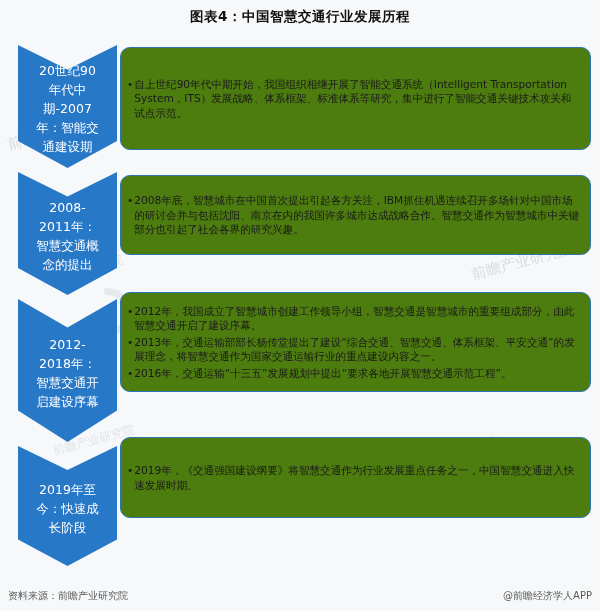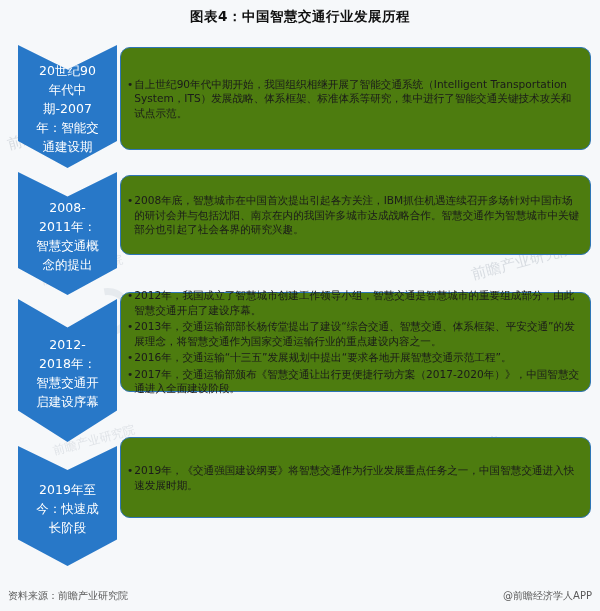--- a/index.html
+++ b/index.html
@@ -117,21 +117,20 @@
     <div class="bullet">2008年底，智慧城市在中国首次提出引起各方关注，IBM抓住机遇连续召开多场针对中国市场的研讨会并与包括沈阳、南京在内的我国许多城市达成战略合作。智慧交通作为智慧城市中关键部分也引起了社会各界的研究兴趣。</div>
   </div>
 
   <div class="arrow" id="arrow-3">
     <div class="period">2012-2018年：智慧交通开启建设序幕</div>
   </div>
   <div class="detail-box" id="box-3">
     <div class="bullet">2012年，我国成立了智慧城市创建工作领导小组，智慧交通是智慧城市的重要组成部分，由此智慧交通开启了建设序幕。</div>
     <div class="bullet">2013年，交通运输部部长杨传堂提出了建设“综合交通、智慧交通、体系框架、平安交通”的发展理念，将智慧交通作为国家交通运输行业的重点建设内容之一。</div>
     <div class="bullet">2016年，交通运输“十三五”发展规划中提出“要求各地开展智慧交通示范工程”。</div>
-    <div class="bullet">2017年，交通运输部颁布《智慧交通让出行更便捷行动方案（2017-2020年）》，中国智慧交通进入全面建设阶段。</div>
   </div>
 
   <div class="arrow" id="arrow-4">
     <div class="period">2019年至今：快速成长阶段</div>
   </div>
   <div class="detail-box" id="box-4">
     <div class="bullet">2019年，《交通强国建设纲要》将智慧交通作为行业发展重点任务之一，中国智慧交通进入快速发展时期。</div>
   </div>
 
   <div class="footer-source">资料来源：前瞻产业研究院</div>

